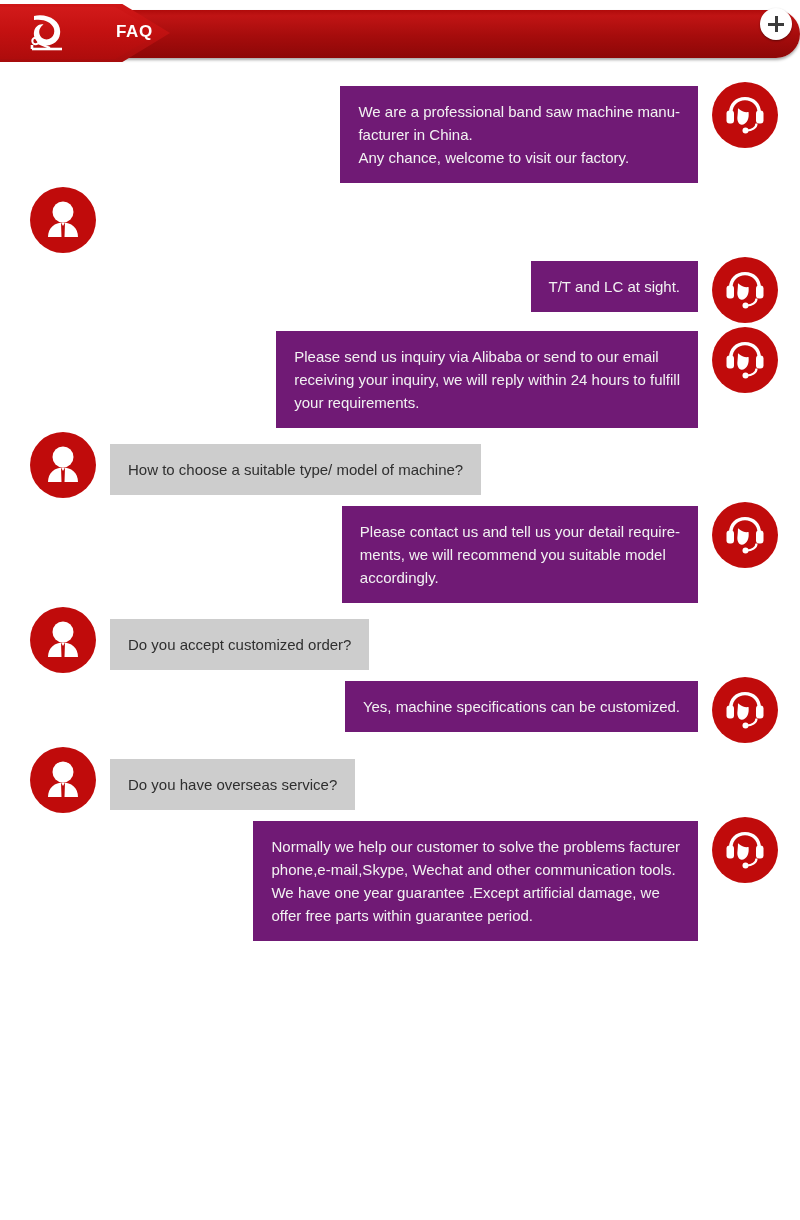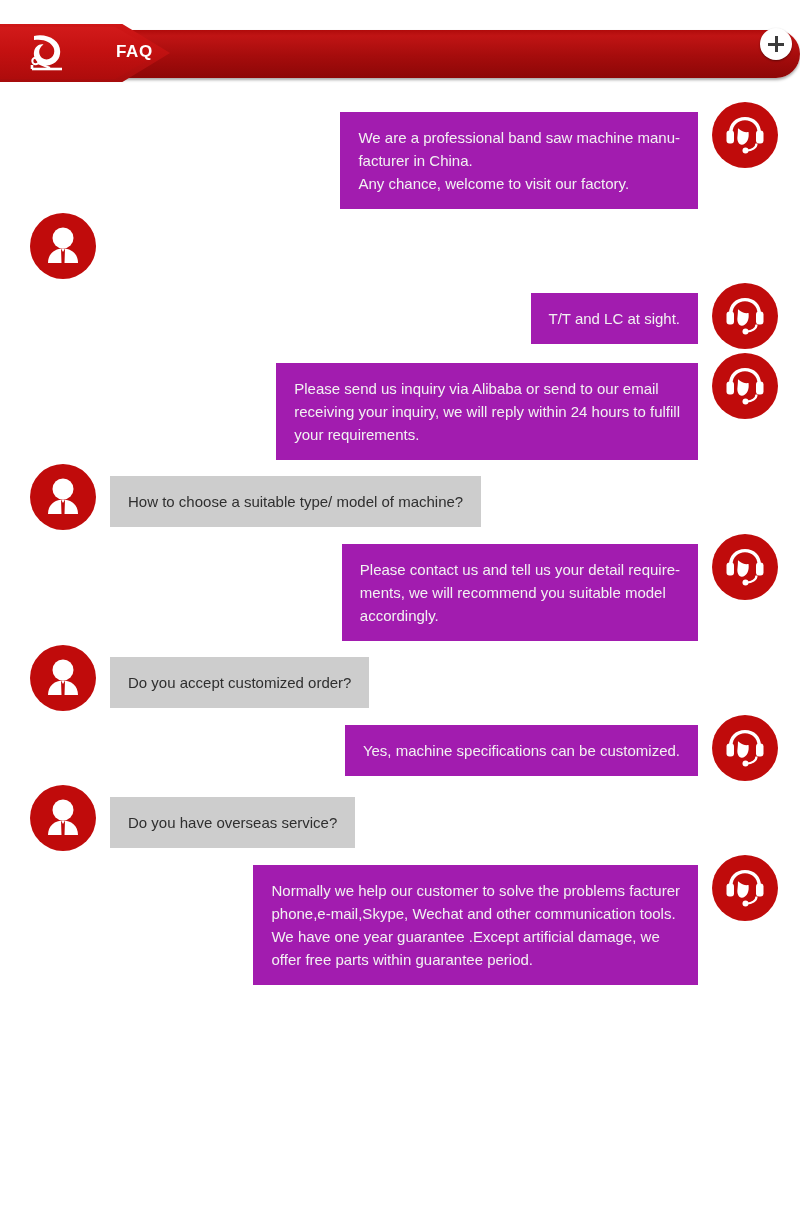--- a/index.html
+++ b/index.html
@@ -17,21 +17,20 @@
     height: 1220px;
     background: #ffffff;
     overflow: hidden;
   }
 
   
   .faq-header {
     position: relative;
     width: 800px;
     height: 66px;
-    margin-top: 20px;
   }
 
   .header-bar {
     position: absolute;
     left: 88px;
     top: 10px;
     width: 712px;
     height: 48px;
     background: linear-gradient(to bottom,
         #b00b0b 0%, #c01414 12%, #a50c0c 55%, #8d0707 100%);
@@ -145,24 +144,24 @@
   }
 
   .bubble.q {
     background: #cdcdcd;
     color: #2f2f2f;
     margin-left: 14px;
     margin-top: 12px;
   }
 
   .bubble.a {
-    background: #a21caf;
+    background: #701a75;
     color: #f2f2f2;
     margin-right: 14px;
-    margin-top: 10px;
+    margin-top: 4px;
     text-align: left;
   }
 
   .bubble .ln { display: block; white-space: pre; }
 
   
   .qa-group { margin-bottom: 0px; }
 </style>
 </head>
 <body>

